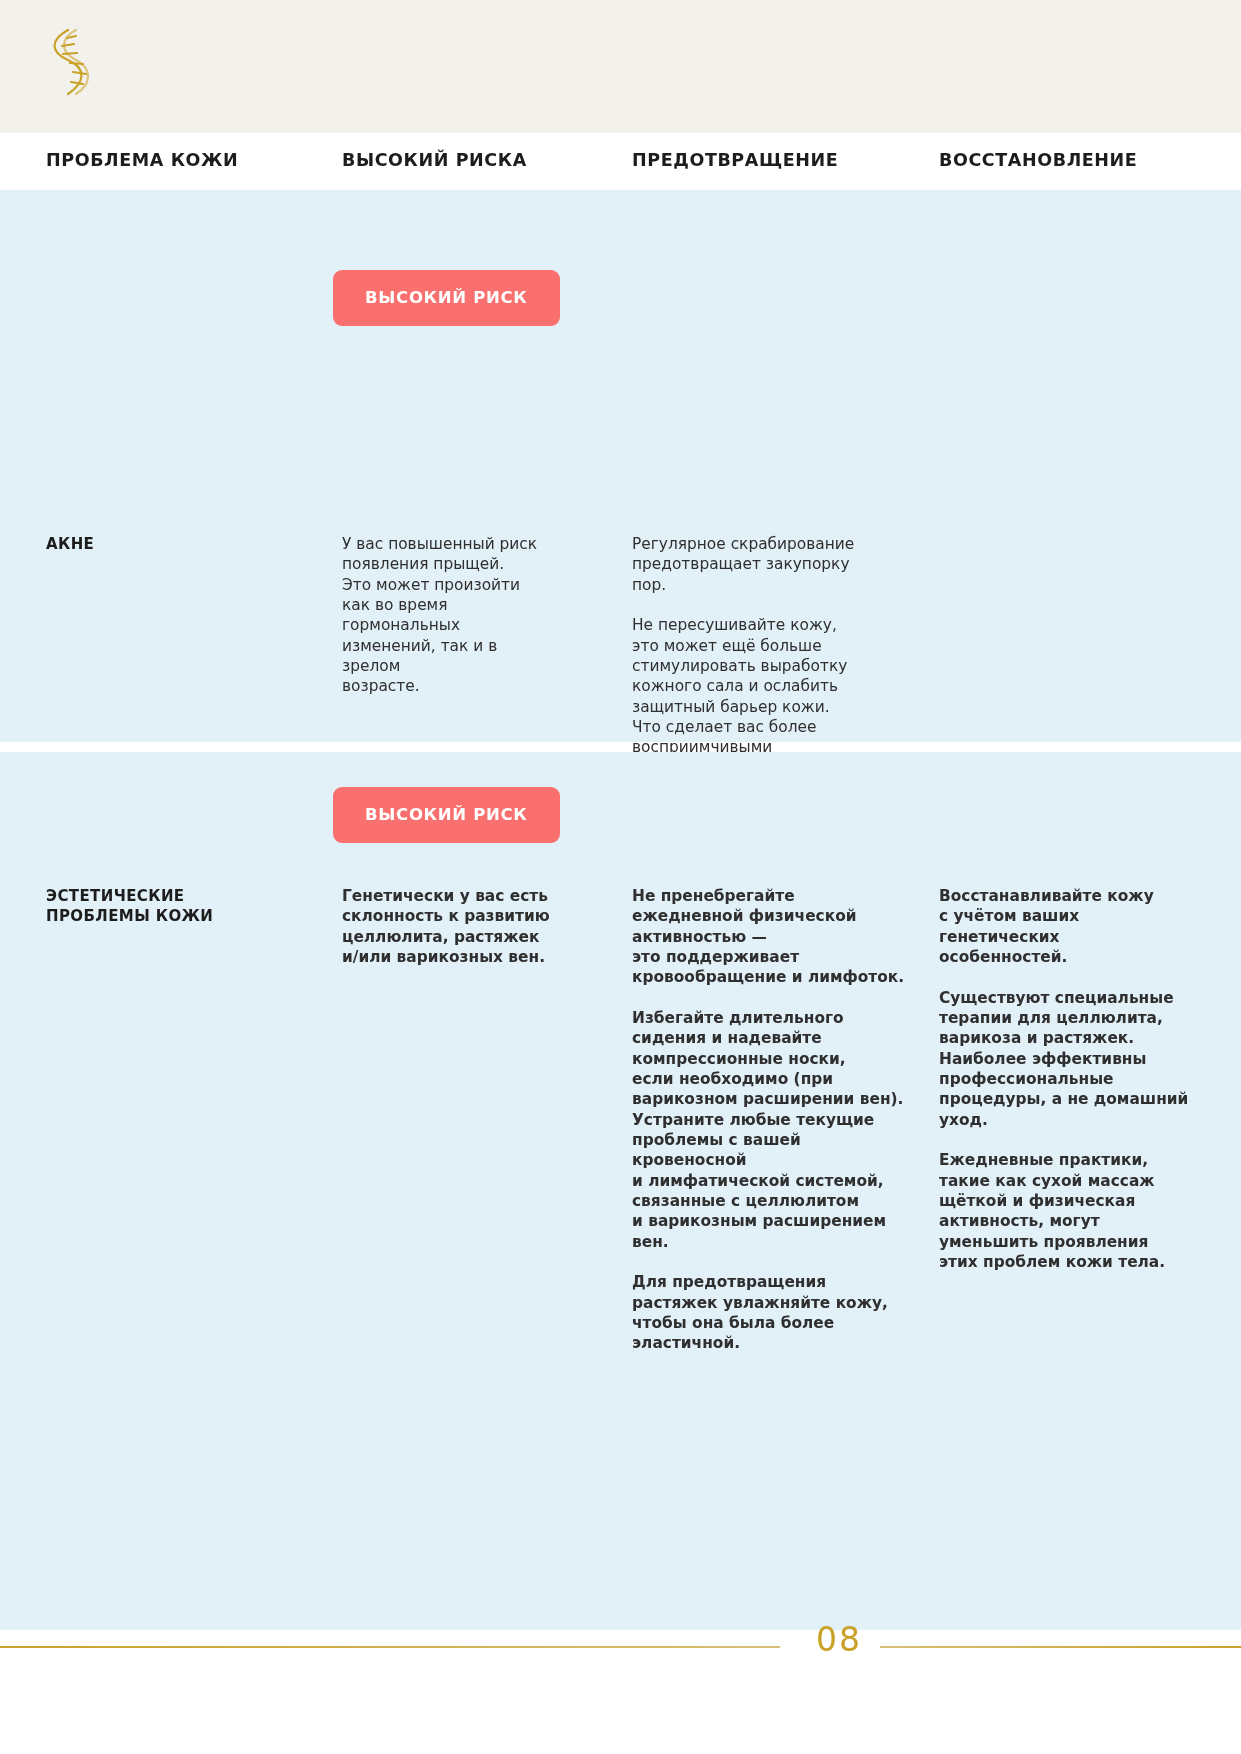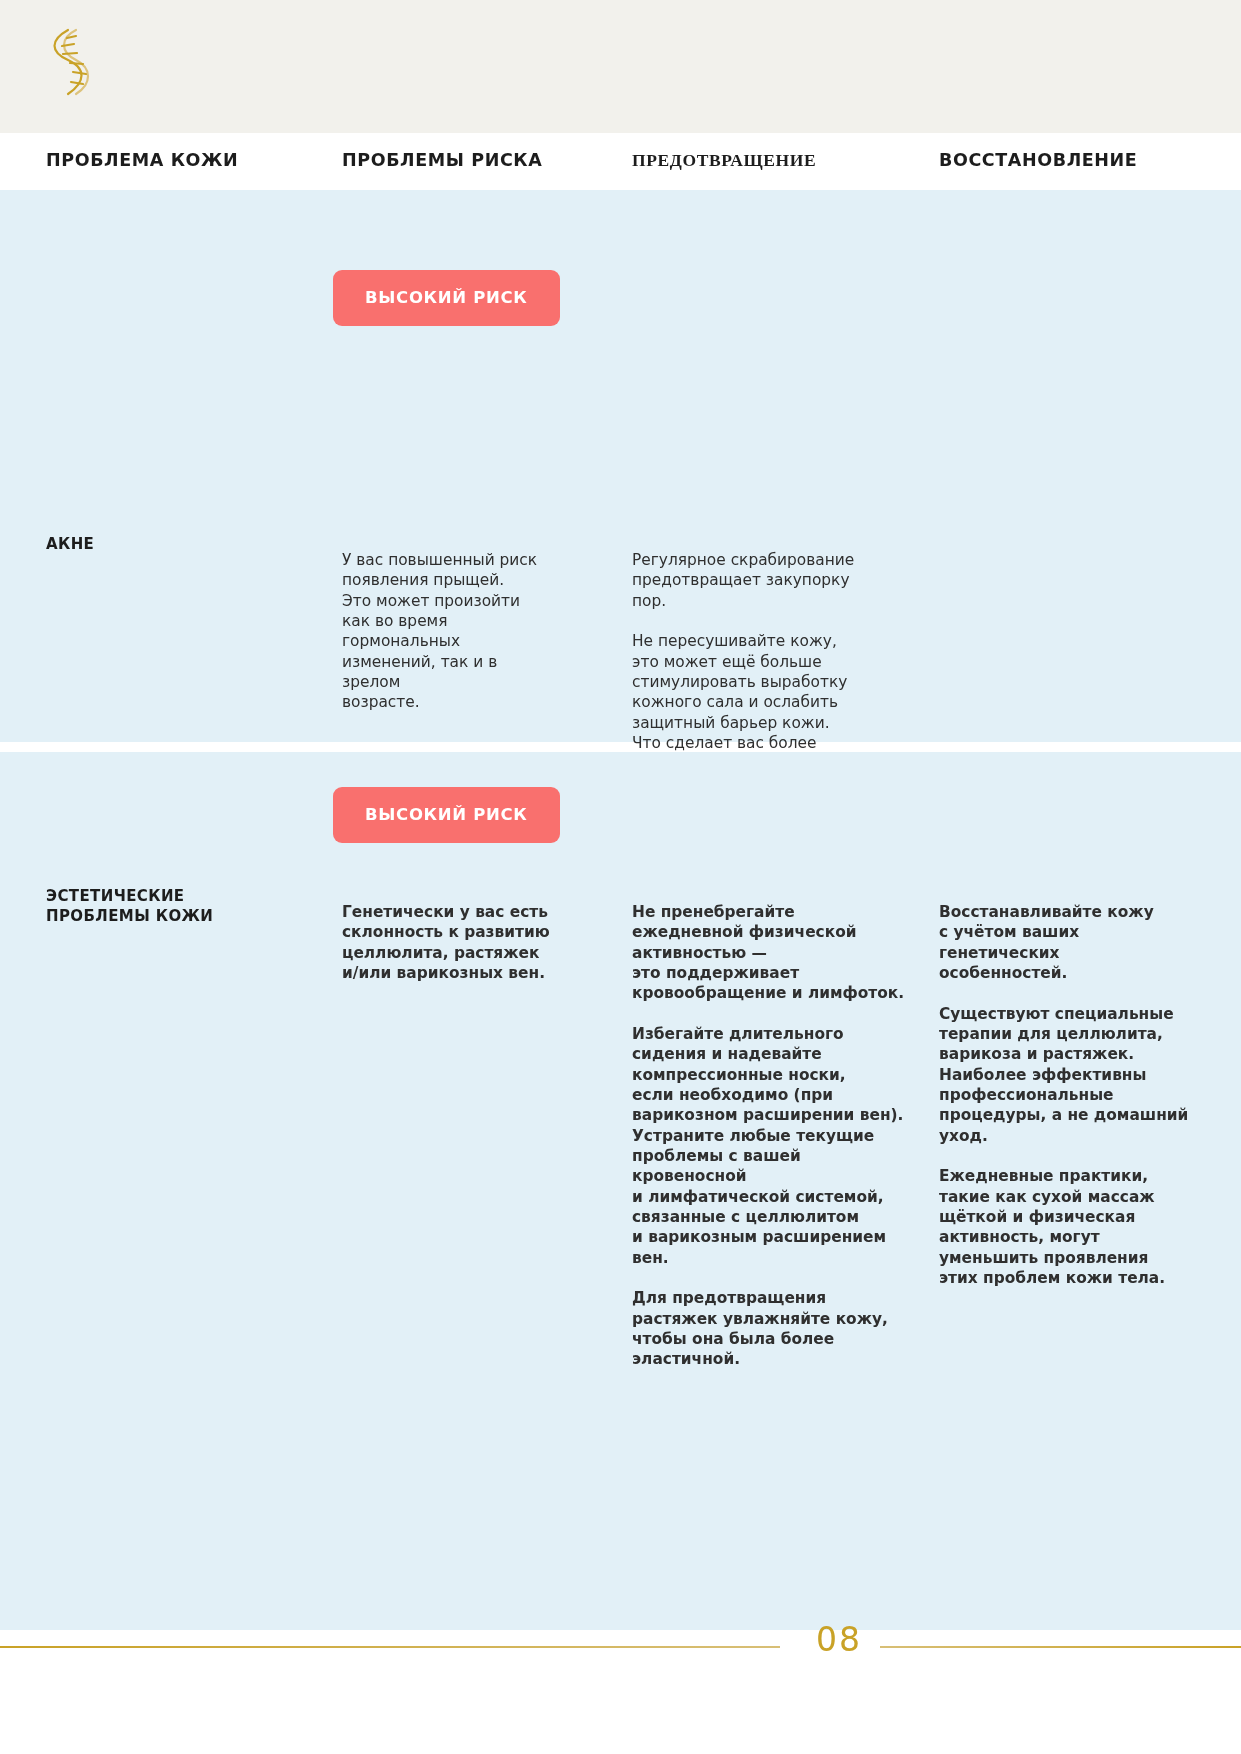--- a/index.html
+++ b/index.html
@@ -41,21 +41,21 @@
     position: absolute;
     top: 17px;
     font-size: 17.5px;
     font-weight: bold;
     letter-spacing: 0.6px;
     color: #1d1d1d;
     white-space: nowrap;
   }
   .ch-1 { left: 46px; }
   .ch-2 { left: 342px; }
-  .ch-3 { left: 632px; font-family: Liberation Serif, serif; }
+  .ch-3 { left: 632px; }
   .ch-4 { left: 939px; }
 
   
   .section {
     background: #e2f0f7;
     position: relative;
   }
   .section-1 { height: 552px; }
   .gap { height: 10px; background: #ffffff; }
   .section-2 { height: 890px; }
@@ -88,21 +88,20 @@
   }
   .row-title-1 { top: 344px; }
   .row-title-2 { top: 134px; }
 
   .cell {
     position: absolute;
     font-size: 15.4px;
     line-height: 1.32;
     color: #2f2f2f;
     white-space: pre-line;
-    margin-top: 16px;
   }
   .cell-b { left: 342px; width: 215px; }
   .cell-c { left: 632px; width: 280px; }
   .cell-d { left: 939px; width: 255px; }
 
   .s1-cells { top: 344px; }
   .s2-cells { top: 134px; font-weight: bold; }
 
   
   .footer {
@@ -154,21 +153,21 @@
         <path d="M32 37 L45 38"></path>
         <path d="M35 46 L48 48"></path>
         <path d="M33 56 L45 58"></path>
       </g>
     </svg>
   </span>
 </div>
 
 <div class="col-headers">
   <div class="ch ch-1">ПРОБЛЕМА КОЖИ</div>
-  <div class="ch ch-2">ПРОБЛЕМЫ РИСКА</div>
+  <div class="ch ch-2">ВЫСОКИЙ РИСКА</div>
   <div class="ch ch-3">ПРЕДОТВРАЩЕНИЕ</div>
   <div class="ch ch-4">ВОССТАНОВЛЕНИЕ</div>
 </div>
 
 <div class="section section-1">
   <div class="badge badge-1">ВЫСОКИЙ РИСК</div>
   <div class="row-title row-title-1">АКНЕ</div>
   <div class="cell cell-b s1-cells">У вас повышенный риск
 появления прыщей.
 Это может произойти

